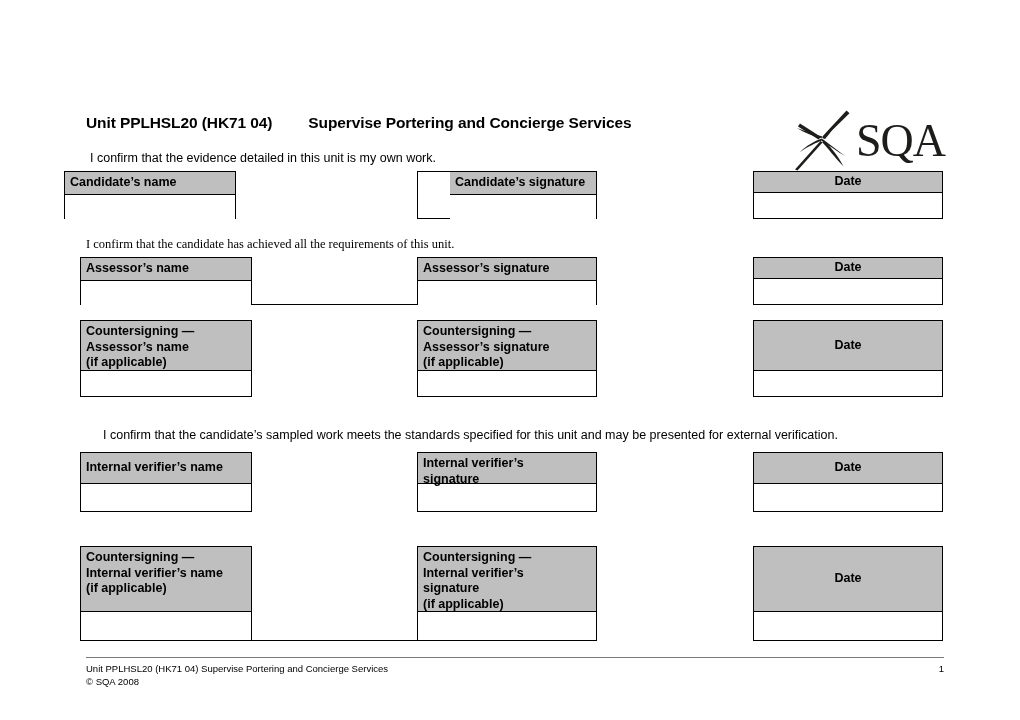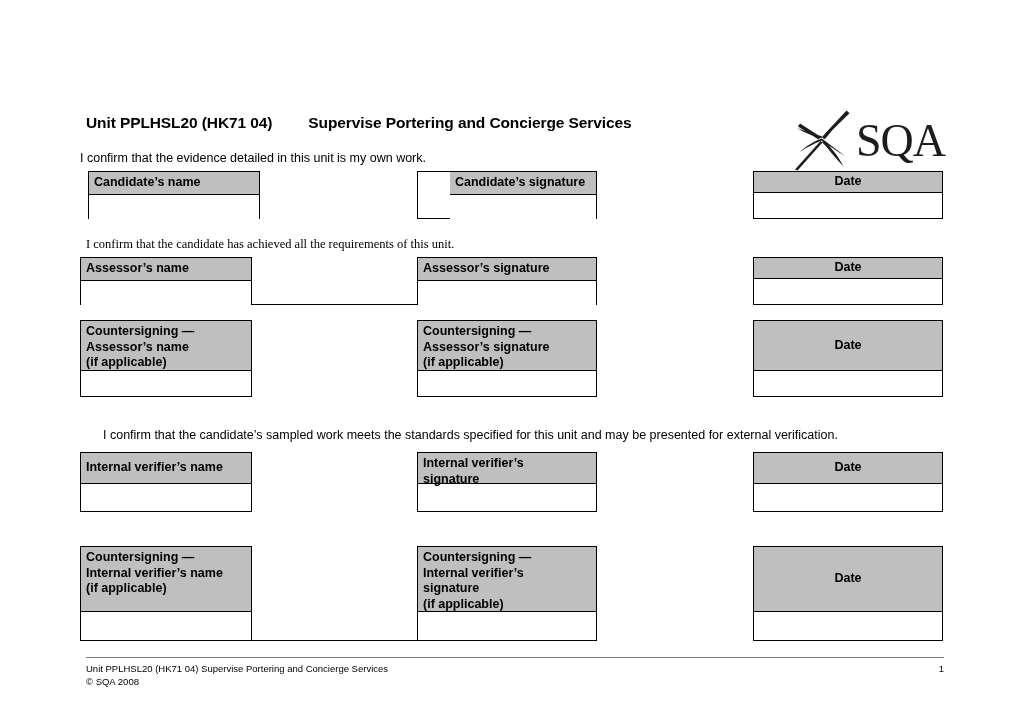--- a/index.html
+++ b/index.html
@@ -53,21 +53,21 @@
     text-align: right;
   }
   .logo svg { display: block; }
 
   .intro {
     position: absolute;
     font-size: 12.5px;
     color: #000;
     white-space: nowrap;
   }
-  #intro1 { left: 80px; top: 142px; }
+  #intro1 { left: 90px; top: 142px; }
   #intro2 { left: 86px; top: 228px; font-family: Liberation Serif, serif; }
   #intro3 { left: 103px; top: 419px; }
 
   
   .cell {
     position: absolute;
     box-sizing: border-box;
     border: 1.6px solid #000;
     background: #ffffff;
   }
@@ -155,21 +155,21 @@
           <path d="M27.5 29.0 C20.0 27.5 10.5 24.0 3.0 19.0 C12.0 22.0 22.0 26.0 28.5 27.5 Z"></path>
           <path d="M29.0 31.0 C23.0 33.5 12.5 38.0 5.5 43.5 C12.0 36.5 22.0 31.5 27.5 29.5 Z"></path>
         </g>
         <text x="62" y="47" font-family="'Liberation Serif', serif" font-size="46" letter-spacing="-1" fill="#1d1d1b">SQA</text>
       </svg>
     </div>
   </div>
 
   <div class="intro" id="intro1">I confirm that the evidence detailed in this unit is my own work.</div>
 
-  <div class="cell" style="left:88px; top:162px; width:172px; height:48px;">
+  <div class="cell" style="left:64px; top:162px; width:172px; height:48px;">
     <div class="hdr">Candidate’s name</div>
     <div class="body" style="height:25px;"></div>
   </div>
 
   <div class="cell" style="left:417px; top:162px; width:180px; height:48px;padding-left:32px;">
     <div class="hdr">Candidate’s signature</div>
     <div class="body" style="height:25px;"></div>
   </div>
 
   <div class="cell" style="left:753px; top:162px; width:190px; height:48px;">

